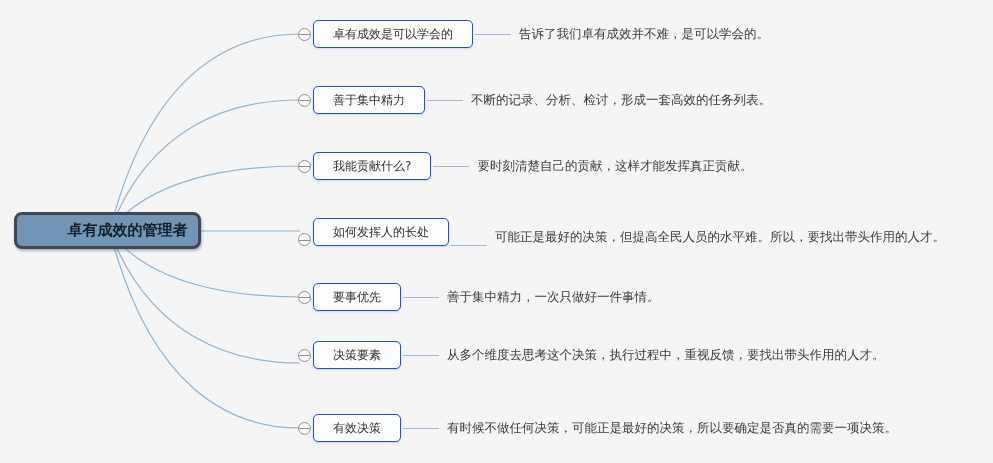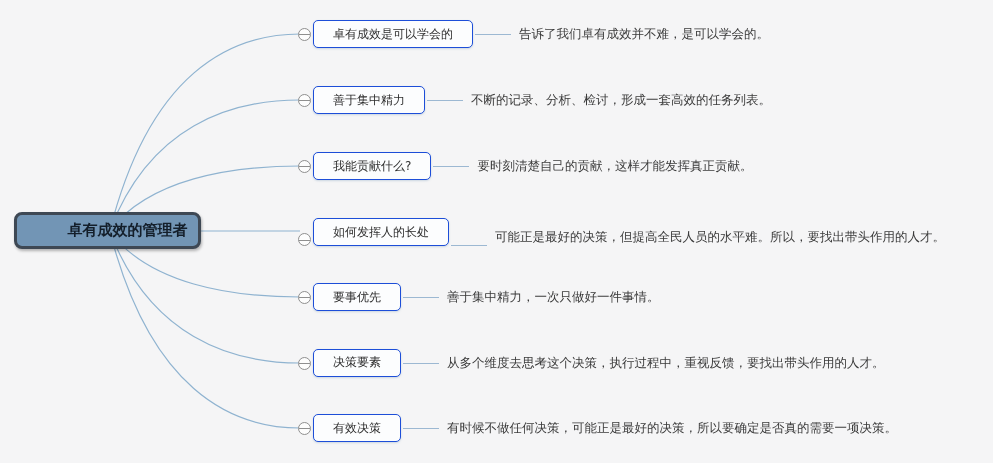--- a/index.html
+++ b/index.html
@@ -49,21 +49,21 @@
     left: 298px;
     height: 30px;
     display: flex;
     align-items: center;
   }
   .row-0 { top: 19px; }
   .row-1 { top: 85px; }
   .row-2 { top: 151px; }
   .row-3 { top: 216px; align-items: flex-end; }
   .row-4 { top: 282px; }
-  .row-5 { top: 348px; font-family: Liberation Mono, monospace; }
+  .row-5 { top: 340px; }
   .row-6 { top: 413px; }
   .collapse {
     position: relative;
     width: 13px; height: 13px;
     box-sizing: border-box;
     border: 1px solid #8f8f8f;
     border-radius: 50%;
     background: #fdfdfd;
     flex: 0 0 auto;
     cursor: pointer;

